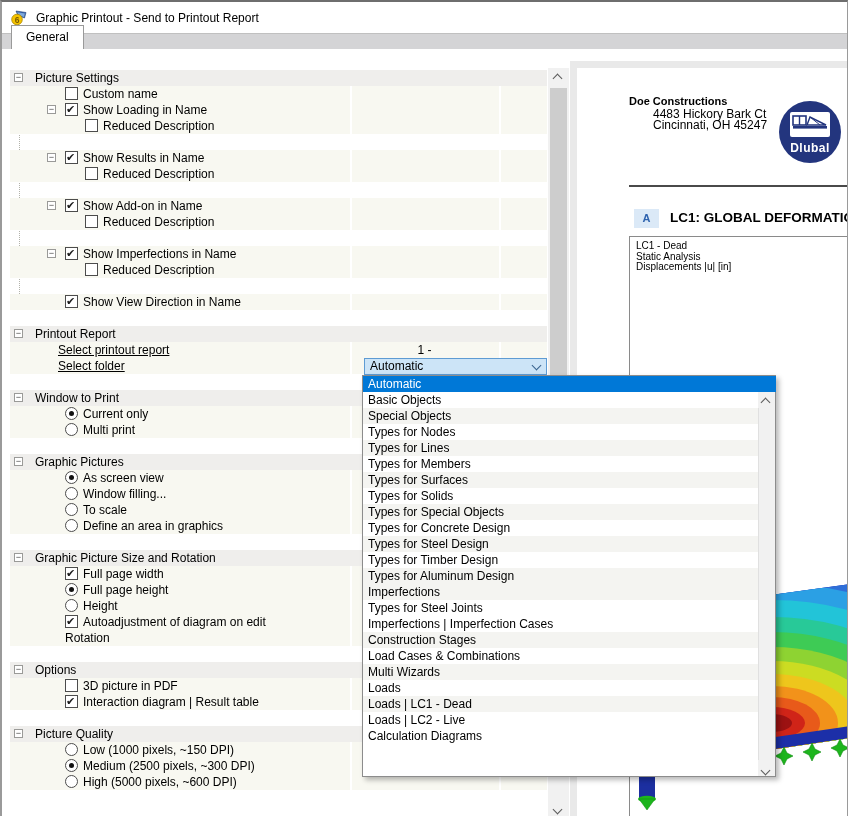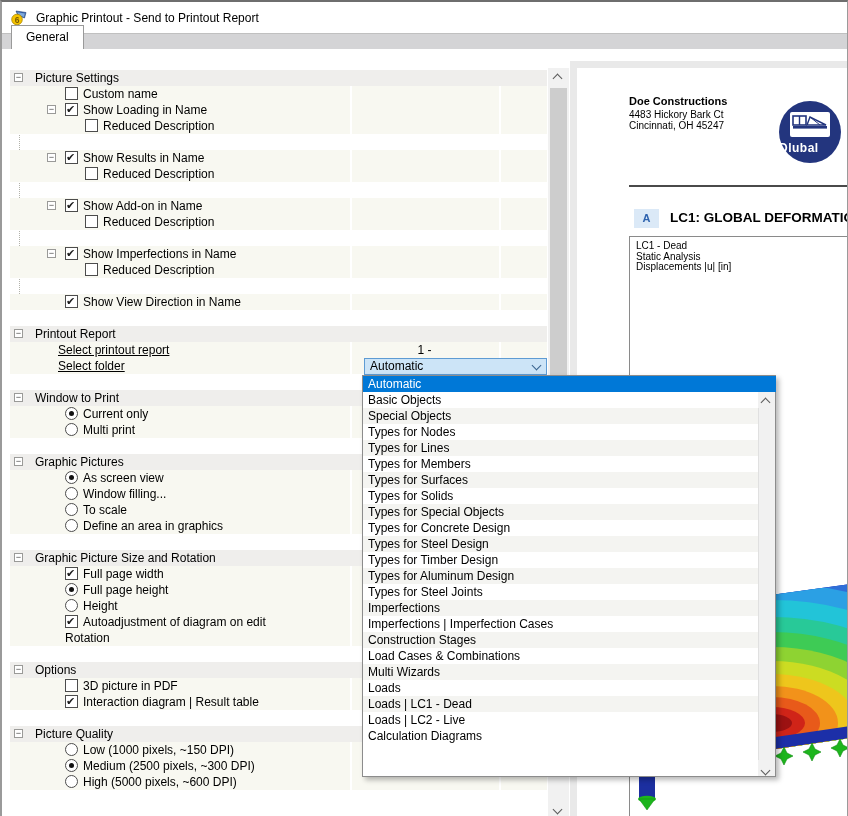--- a/index.html
+++ b/index.html
@@ -62,24 +62,24 @@
   .dd-sb{position:absolute;right:0;top:16px;bottom:0;width:17px;background:#f1f1f1;border-left:1px solid #e0e0e0;}
   .dd-btn{position:absolute;right:0;width:17px;height:16px;background:#f1f1f1;}
   .dd-btn.up{top:16px;} .dd-btn.down{bottom:0;}
   .dd-btn .chev{border-color:#5a5a5a;}
   .dd-btn .chev.u{margin:6px 0 0 4px;} .dd-btn .chev.d{margin:3px 0 0 4px;}
   
   .preview{position:absolute;left:568px;top:0;right:0;bottom:0;background:#e9e9e9;z-index:1;}
   .page{position:absolute;left:7px;top:7px;width:273px;height:748px;background:#fff;overflow:hidden;}
   .company{position:absolute;left:52px;top:27px;}
   .company .cname{font-size:11px;font-weight:bold;color:#000;}
-  .company .caddr{font-size:10px;color:#000;margin-top:2px;line-height:11px;}
+  .company .caddr{font-size:12px;color:#000;margin-top:2px;line-height:11px;margin-left:24px;}
   .logo{position:absolute;left:202px;top:33px;width:62px;height:62px;border-radius:50%;background:#23357e;}
   .logo .lrect{position:absolute;left:11px;top:11px;width:40px;height:25px;background:#fff;border-radius:2px;}
-  .logo .ltext{position:absolute;left:0;top:40px;width:100%;text-align:left;color:#fff;
+  .logo .ltext{position:absolute;left:0;top:40px;width:100%;text-align:center;color:#fff;
                font-size:12px;font-weight:bold;letter-spacing:.5px;}
   .rule{position:absolute;left:52px;top:117px;right:0;height:2px;background:#4a4a4a;}
   .badge{position:absolute;left:57px;top:141px;width:25px;height:19px;background:#dbe9f7;
          font-size:11px;font-weight:bold;color:#2d62ae;text-align:center;line-height:19px;}
   .chapter{position:absolute;left:93px;top:142px;font-size:13.5px;font-weight:bold;color:#000;white-space:nowrap;}
   .gbox{position:absolute;left:52px;top:168px;right:-2px;bottom:-2px;border:1px solid #8a8a8a;}
   .caption{position:absolute;left:6px;top:4px;font-size:10px;line-height:10.5px;color:#000;}
   .render{position:absolute;left:0;top:0;width:273px;height:748px;pointer-events:none;}
 </style>
 </head>
@@ -350,22 +350,22 @@
         <div class="opt">Types for Nodes</div>
         <div class="opt alt">Types for Lines</div>
         <div class="opt">Types for Members</div>
         <div class="opt alt">Types for Surfaces</div>
         <div class="opt">Types for Solids</div>
         <div class="opt alt">Types for Special Objects</div>
         <div class="opt">Types for Concrete Design</div>
         <div class="opt alt">Types for Steel Design</div>
         <div class="opt">Types for Timber Design</div>
         <div class="opt alt">Types for Aluminum Design</div>
+        <div class="opt alt">Imperfections</div>
         <div class="opt">Types for Steel Joints</div>
-        <div class="opt alt">Imperfections</div>
         <div class="opt">Imperfections | Imperfection Cases</div>
         <div class="opt alt">Construction Stages</div>
         <div class="opt">Load Cases &amp; Combinations</div>
         <div class="opt alt">Multi Wizards</div>
         <div class="opt">Loads</div>
         <div class="opt alt">Loads | LC1 - Dead</div>
         <div class="opt">Loads | LC2 - Live</div>
         <div class="opt">Calculation Diagrams</div>
         <div class="dd-sb"></div>
         <div class="dd-btn up"><span class="chev u"></span></div>

